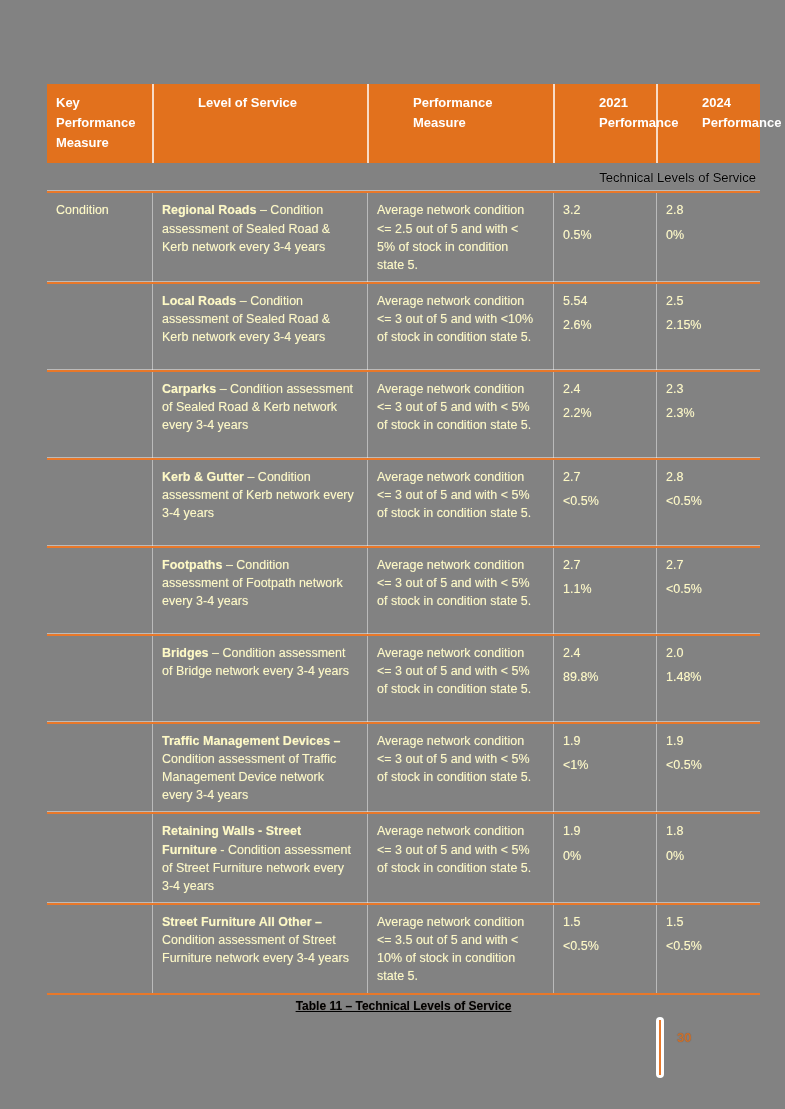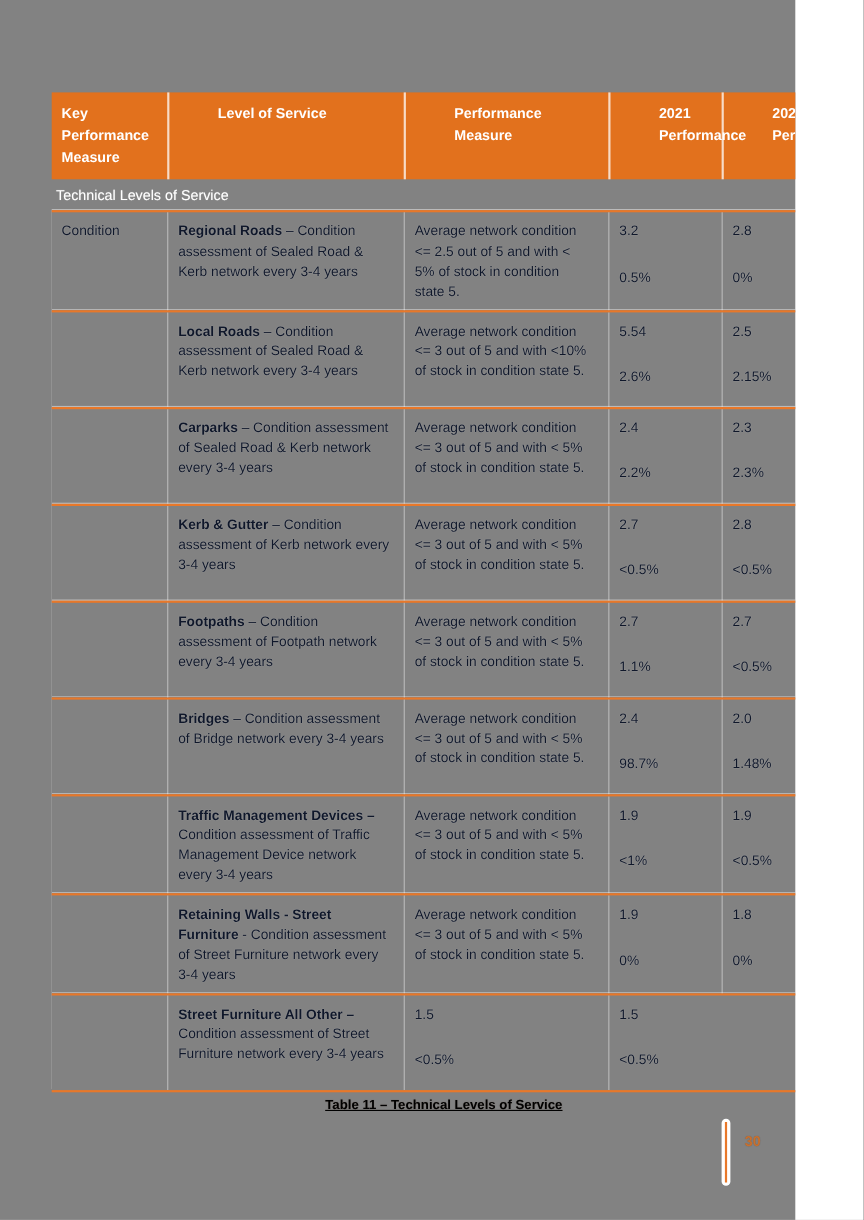--- a/index.html
+++ b/index.html
@@ -1,18 +1,18 @@
 <!DOCTYPE html>
 <html><head>
 <meta charset="utf-8">
 <style>
   html,body { margin:0; padding:0; }
   .page {
     position: relative;
-    width: 723px; height: 1109px;
+    width: 785px; height: 1109px;
     background: #828282;
     font-family: "Liberation Sans", "DejaVu Sans", sans-serif;
     overflow: hidden;
   }
   .los-table {
     position: absolute;
     left: 47px; top: 84px;
     width: 713px;
   }
   .thead, .trow {
@@ -24,42 +24,43 @@
   }
   .th {
     color: #ffffff;
     font-weight: bold;
     font-size: 13px;
     line-height: 1.55;
     padding: 9px 8px 10px 9px;
   }
   .th + .th { border-left: 2px solid rgba(255,255,255,0.75); padding-left: 44px; }
   .section-row {
-    color: #ffffff;
+    color: #000000;
     font-size: 13px;
     padding: 7px 4px 6px 4px;
     text-shadow: 0 0 1px rgba(255,255,255,0.45);
+    text-align: right;
   }
   .tbody { border-bottom: 2px solid #E8782A; }
   .trow {
     border-top: 2px solid #E8782A;
     box-shadow: 0 -1px 0 rgba(255,255,255,0.45);
     min-height: 86px;
   }
   .cell {
     padding: 8px 10px 8px 9px;
     font-size: 12.5px;
     line-height: 1.45;
-    color: #0f172a;
+    color: #fef9c3;
     text-shadow: 0 0 1px rgba(255,255,255,0.4);
   }
   .cell + .cell { border-left: 1px solid rgba(255,255,255,0.45); }
   .c-pm { padding-right: 16px; }
   .bold { font-weight: bold; text-align: right; }
-  .val-line2 { margin-top: 23px; }
+  .val-line2 { margin-top: 6px; }
   .caption {
     width: 713px;
     text-align: center;
     margin-top: 4px;
     font-size: 12px;
     font-weight: bold;
     color: #000000;
     text-shadow: 0 0 1px rgba(60,30,0,0.35);
     text-decoration: underline;
   }
@@ -182,21 +183,21 @@
             <div class="val-line2">&lt;0.5%</div>
           </div>
       </div>
 
       <div class="trow">
         <div class="cell"></div>
         <div class="cell"><span class="bold">Bridges</span><span> – Condition assessment of Bridge network every 3-4 years</span></div>
         <div class="cell c-pm">Average network condition &lt;= 3 out of 5 and with &lt; 5% of stock in condition state 5.</div>
         <div class="cell">
             <div>2.4</div>
-            <div class="val-line2">98.7%</div>
+            <div class="val-line2">89.8%</div>
           </div>
         <div class="cell">
             <div>2.0</div>
             <div class="val-line2">1.48%</div>
           </div>
       </div>
 
       <div class="trow">
         <div class="cell"></div>
         <div class="cell"><span class="bold">Traffic Management Devices –</span><span> Condition assessment of Traffic Management Device network every 3-4 years</span></div>
@@ -221,20 +222,21 @@
           </div>
         <div class="cell">
             <div>1.8</div>
             <div class="val-line2">0%</div>
           </div>
       </div>
 
       <div class="trow">
         <div class="cell"></div>
         <div class="cell"><span class="bold">Street Furniture All Other –</span><span> Condition assessment of Street Furniture network every 3-4 years</span></div>
+        <div class="cell c-pm">Average network condition &lt;= 3.5 out of 5 and with &lt; 10% of stock in condition state 5.</div>
         <div class="cell">
             <div>1.5</div>
             <div class="val-line2">&lt;0.5%</div>
           </div>
         <div class="cell">
             <div>1.5</div>
             <div class="val-line2">&lt;0.5%</div>
           </div>
       </div>
 

